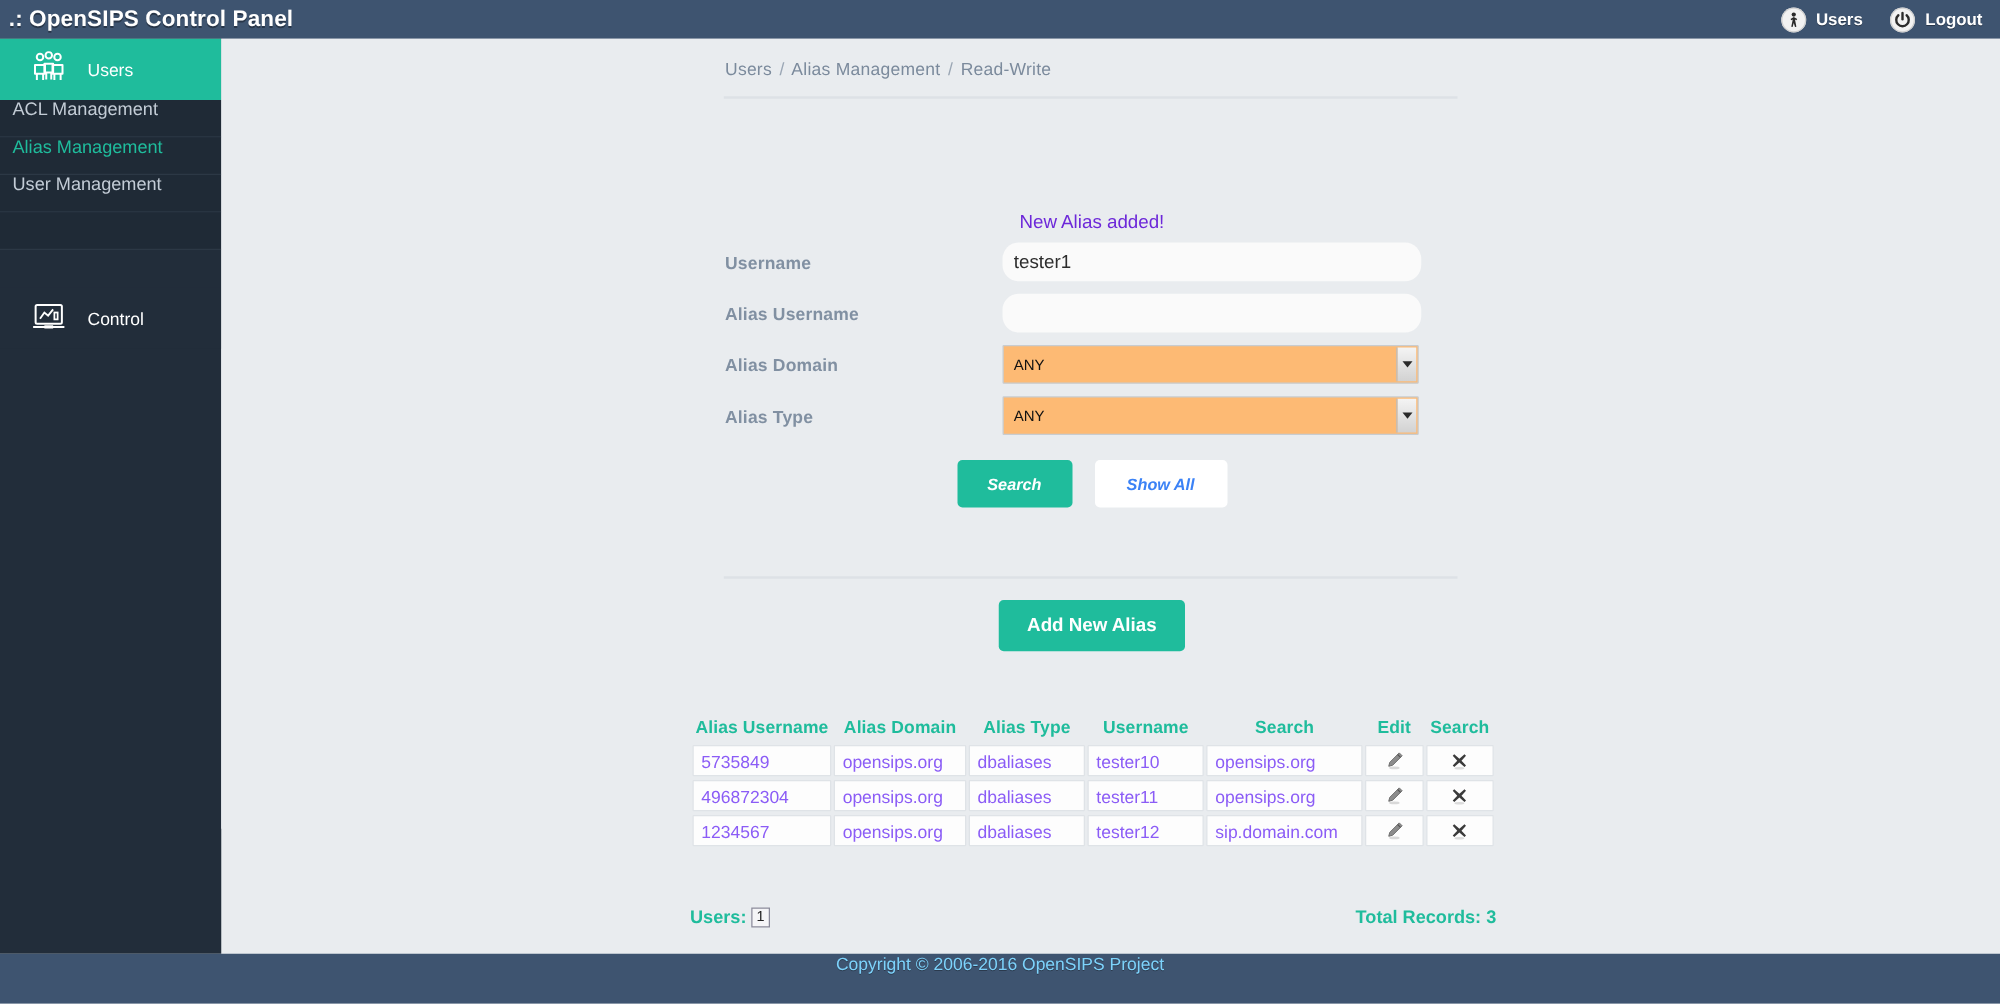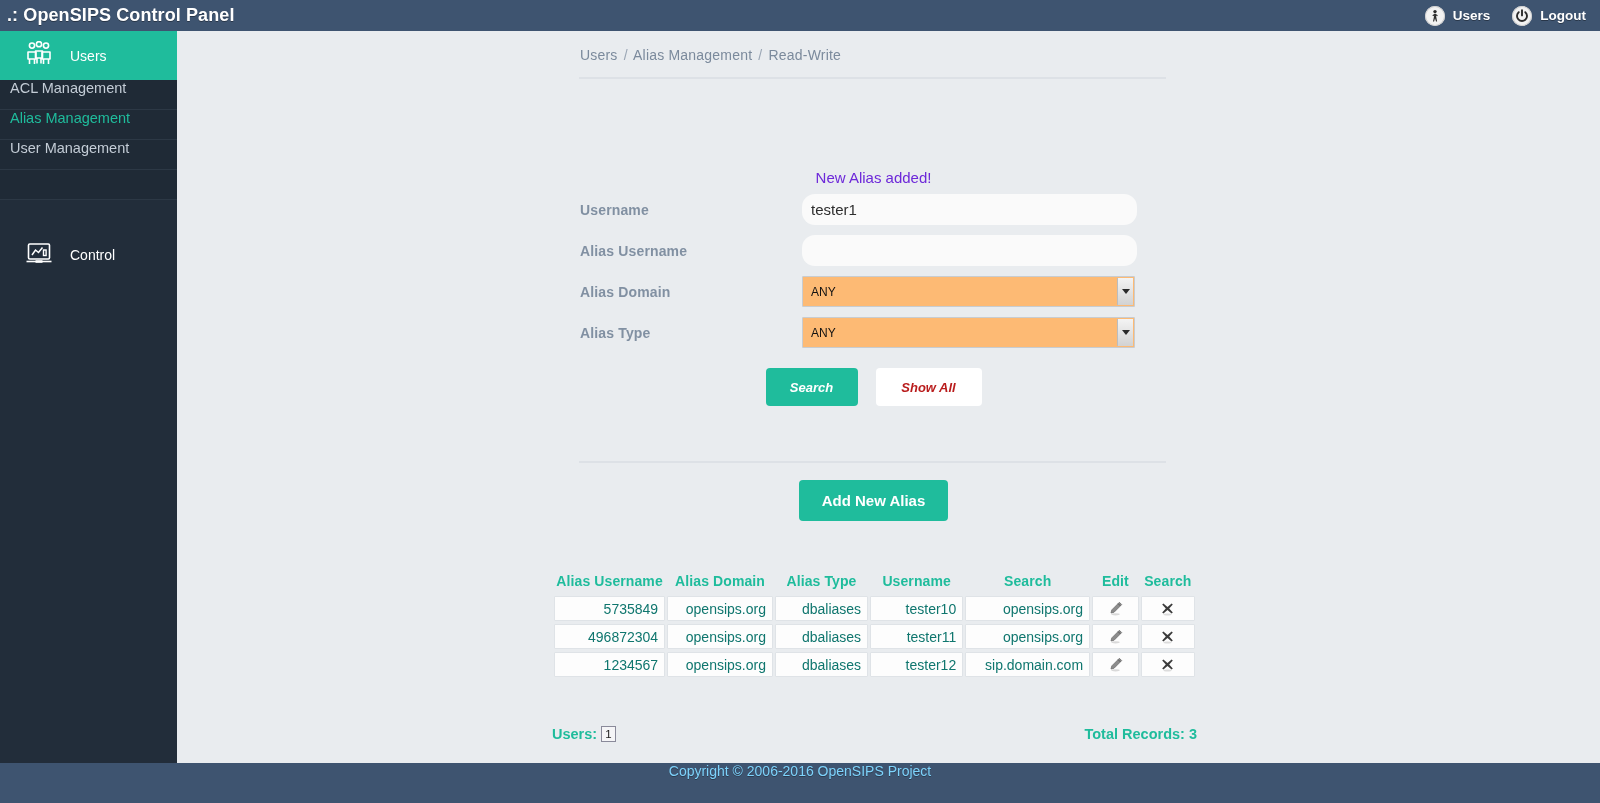--- a/index.html
+++ b/index.html
@@ -112,21 +112,21 @@
     position: absolute; left: 403px; top: 337px; width: 587px;
     display: flex; justify-content: center; gap: 18px;
   }
   .btn {
     border: none; border-radius: 4px; cursor: pointer;
     font-size: 13px; font-weight: bold;
     font-family: "Liberation Sans", sans-serif;
     font-style: italic;
   }
   .btn-green { background: #1fbc9c; color: #ffffff; width: 92px; height: 38px; }
-  .btn-white { background: #ffffff; color: #b91c1c; width: 106px; height: 38px; }
+  .btn-white { background: #ffffff; color: #3b82f6; width: 106px; height: 38px; }
   .btn-add {
     background: #1fbc9c; color: #ffffff; width: 149px; height: 41px;
     border: none; border-radius: 4px; font-size: 15px; font-weight: bold;
     cursor: pointer; font-family: "Liberation Sans", sans-serif;
   }
   .hr-mid {
     position: absolute; left: 402px; top: 430px; width: 587px; height: 2px;
     background: #dde1e6;
   }
   .addwrap {
@@ -136,21 +136,21 @@
 
   
   .tablewrap { position: absolute; left: 375px; top: 535px; width: 645px; }
   table.results { border-collapse: separate; border-spacing: 2px 3px; width: 645px; }
   table.results th {
     color: #1fbc9c; font-size: 14px; font-weight: bold; text-align: center;
     padding: 4px 2px; vertical-align: bottom; letter-spacing: .1px;
   }
   table.results td {
     background: #fdfdfd; border: 1px solid #dfe3e7;
-    text-align: right; font-size: 14px; color: #0f766e;
+    text-align: left; font-size: 14px; color: #8b5cf6;
     height: 25px; padding: 0 6px; border-radius: 1px;
   }
   td.iconcell { width: 44px; padding: 0; }
   .icon-btn {
     display: inline-flex; align-items: center; justify-content: center;
     width: 100%; height: 22px; cursor: pointer;
   }
   .footrow {
     position: absolute; left: 375px; top: 695px; width: 645px;
     display: flex; justify-content: space-between; align-items: center;

